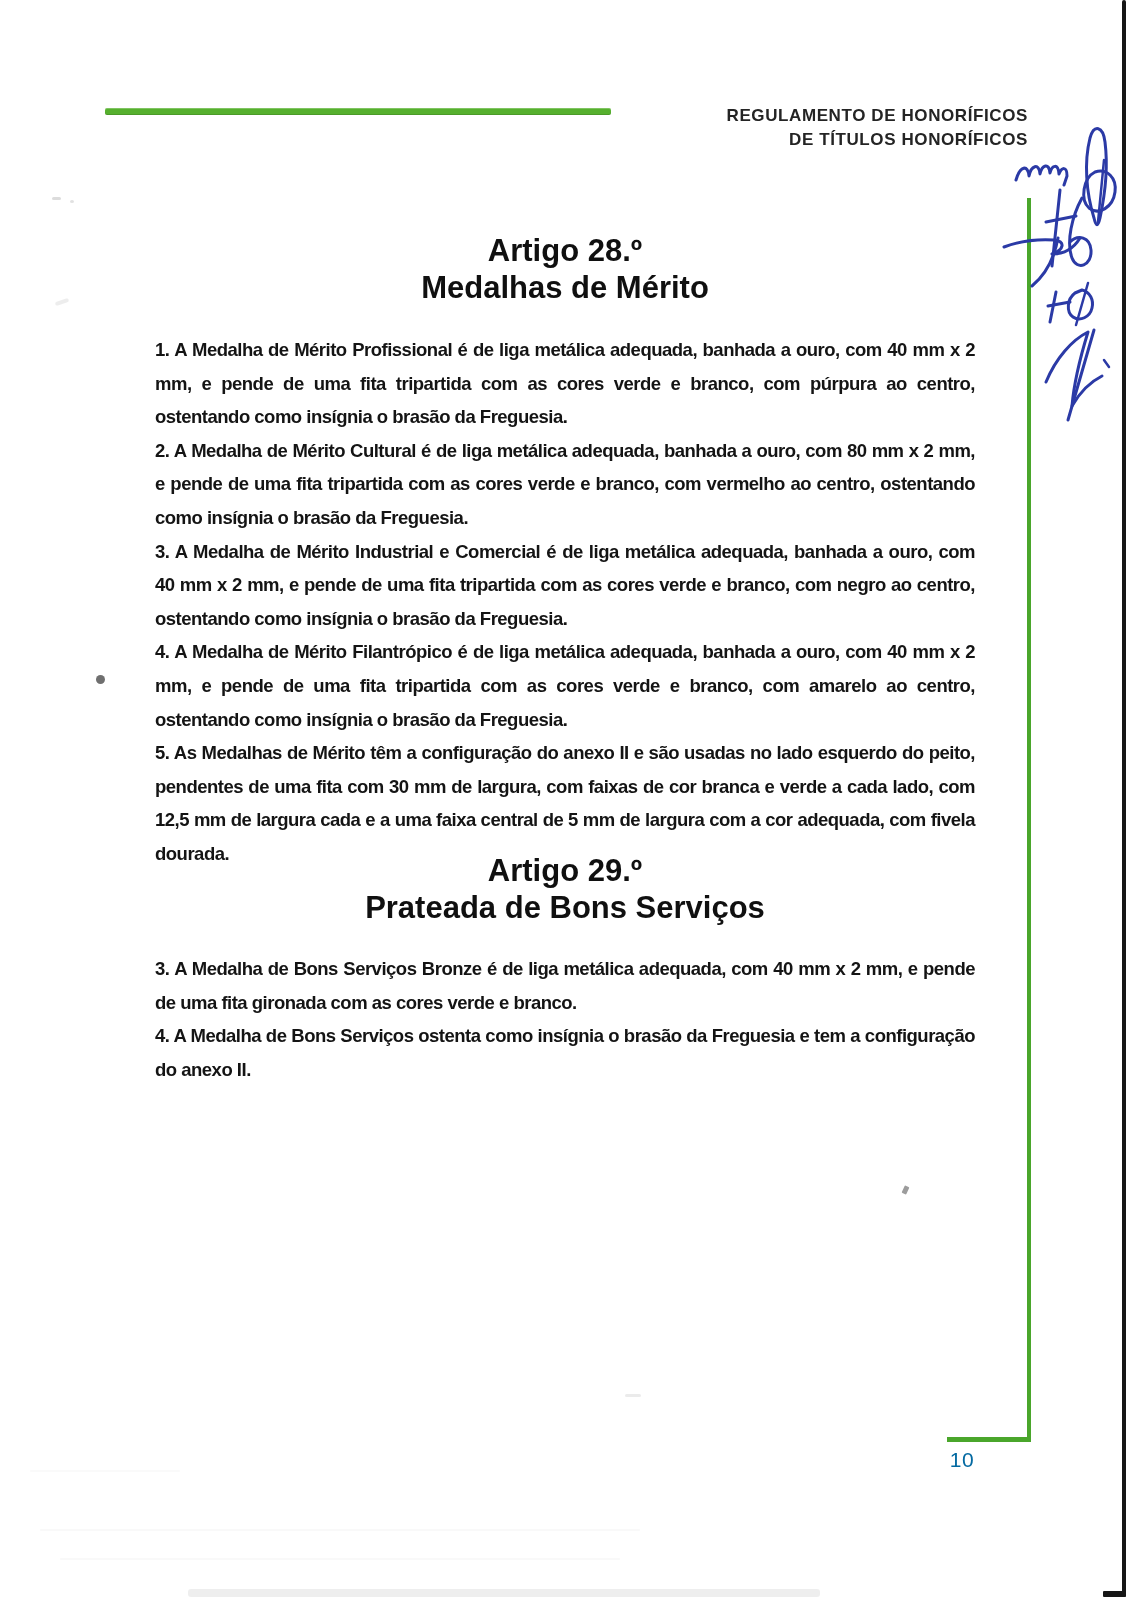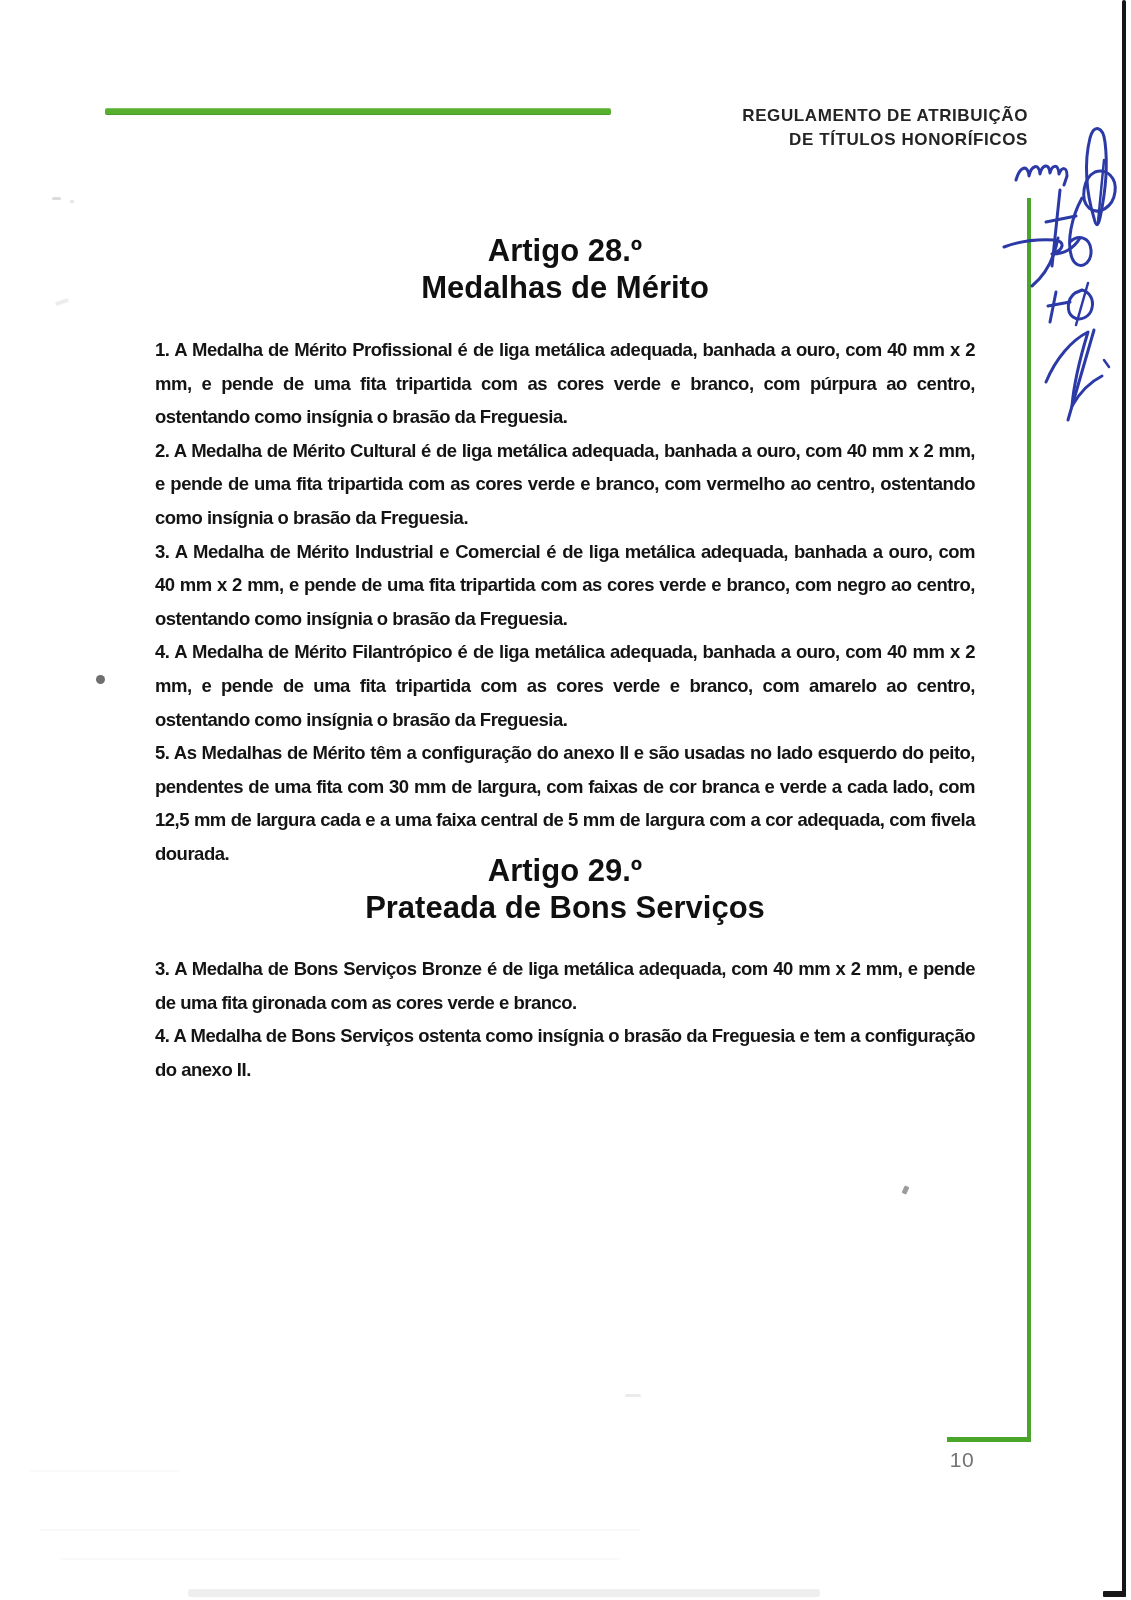--- a/index.html
+++ b/index.html
@@ -70,32 +70,32 @@
   .art-head.sub29{top:895px;}
   .body-block{font-size:18.5px;letter-spacing:-0.5px;line-height:33.6px;color:#141414;font-weight:bold;}
   .body-block.b28{top:333px;}
   .body-block.b29{top:952px;}
   .body-block p{
     margin:0;text-align:justify;text-align-last:left;
   }
   
   .page-number{
     position:absolute;left:932px;top:1448px;width:60px;
-    text-align:center;font-size:21px;color:#737373;letter-spacing:.5px;
+    text-align:center;font-size:21px;color:#0369a1;letter-spacing:.5px;
   }
 </style>
 </head>
 <body>
 
 <div class="page">
 
   <div class="top-rule" style="background-color: rgb(86, 176, 46);"></div>
 
   <div class="doc-header">
-    <div>REGULAMENTO DE ATRIBUIÇÃO</div>
+    <div>REGULAMENTO DE HONORÍFICOS</div>
     <div>DE TÍTULOS HONORÍFICOS</div>
   </div>
 
   <div class="margin-rule-v" style="background-color: rgb(74, 166, 43);"></div>
   <div class="margin-rule-b" style="background-color: rgb(74, 166, 43);"></div>
 
   <svg class="signature-svg" viewBox="985 110 140 335" style="--ink: #2b3aa6;">
     <path stroke-width="3" d="M1016 180 c4 -14 12 -16 13 -4 c2 -10 10 -14 11 -2 c2 -9 9 -12 10 -1 c2 -8 8 -10 9 1 c3 -7 8 -8 8 2 l-3 9"></path>
     <path stroke-width="3" d="M1094 218 c-8 -26 -10 -56 -4 -80 c4 -14 13 -12 15 4 c3 24 1 48 -5 76 c-2 9 -4 9 -6 0 z"></path>
     <path stroke-width="3" d="M1095 172 c12 -4 22 6 20 20 c-2 15 -16 24 -26 16 c-9 -8 -6 -30 6 -36 z"></path>
@@ -112,21 +112,21 @@
     <path stroke-width="3" d="M1046 382 c10 -24 26 -42 42 -50 c-8 26 -14 50 -16 74 c8 -14 18 -24 30 -30"></path>
     <path stroke-width="3" d="M1094 330 l-26 90"></path>
     <path stroke-width="2.5" d="M1104 360 l5 7"></path>
   </svg>
 
   <div class="content art-head t28" style="position:absolute;">Artigo 28.º</div>
   <div class="content art-head sub28" style="position:absolute;">Medalhas de Mérito</div>
 
   <div class="content body-block b28" style="position:absolute;">
     <p>1. A Medalha de Mérito Profissional é de liga metálica adequada, banhada a ouro, com 40 mm x 2 mm, e pende de uma fita tripartida com as cores verde e branco, com púrpura ao centro, ostentando como insígnia o brasão da Freguesia.</p>
-    <p>2. A Medalha de Mérito Cultural é de liga metálica adequada, banhada a ouro, com 40 mm x 2 mm, e pende de uma fita tripartida com as cores verde e branco, com vermelho ao centro, ostentando como insígnia o brasão da Freguesia.</p>
+    <p>2. A Medalha de Mérito Cultural é de liga metálica adequada, banhada a ouro, com 80 mm x 2 mm, e pende de uma fita tripartida com as cores verde e branco, com vermelho ao centro, ostentando como insígnia o brasão da Freguesia.</p>
     <p>3. A Medalha de Mérito Industrial e Comercial é de liga metálica adequada, banhada a ouro, com 40 mm x 2 mm, e pende de uma fita tripartida com as cores verde e branco, com negro ao centro, ostentando como insígnia o brasão da Freguesia.</p>
     <p>4. A Medalha de Mérito Filantrópico é de liga metálica adequada, banhada a ouro, com 40 mm x 2 mm, e pende de uma fita tripartida com as cores verde e branco, com amarelo ao centro, ostentando como insígnia o brasão da Freguesia.</p>
     <p>5. As Medalhas de Mérito têm a configuração do anexo II e são usadas no lado esquerdo do peito, pendentes de uma fita com 30 mm de largura, com faixas de cor branca e verde a cada lado, com 12,5 mm de largura cada e a uma faixa central de 5 mm de largura com a cor adequada, com fivela dourada.</p>
   </div>
 
   <div class="content art-head t29" style="position:absolute;">Artigo 29.º</div>
   <div class="content art-head sub29" style="position:absolute;">Prateada de Bons Serviços</div>
 
   <div class="content body-block b29" style="position:absolute;">
     <p>3. A Medalha de Bons Serviços Bronze é de liga metálica adequada, com 40 mm x 2 mm, e pende de uma fita gironada com as cores verde e branco.</p>

